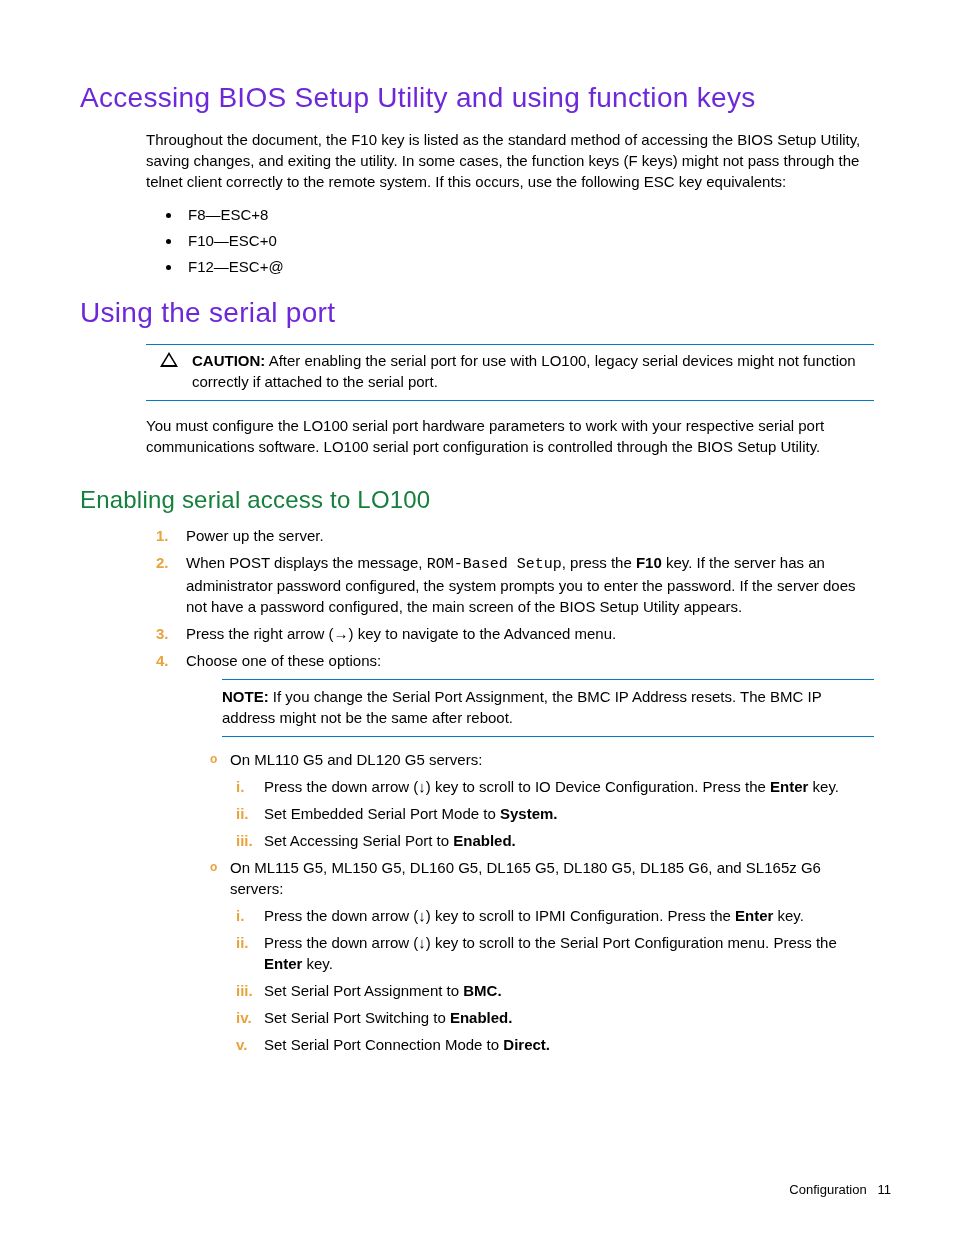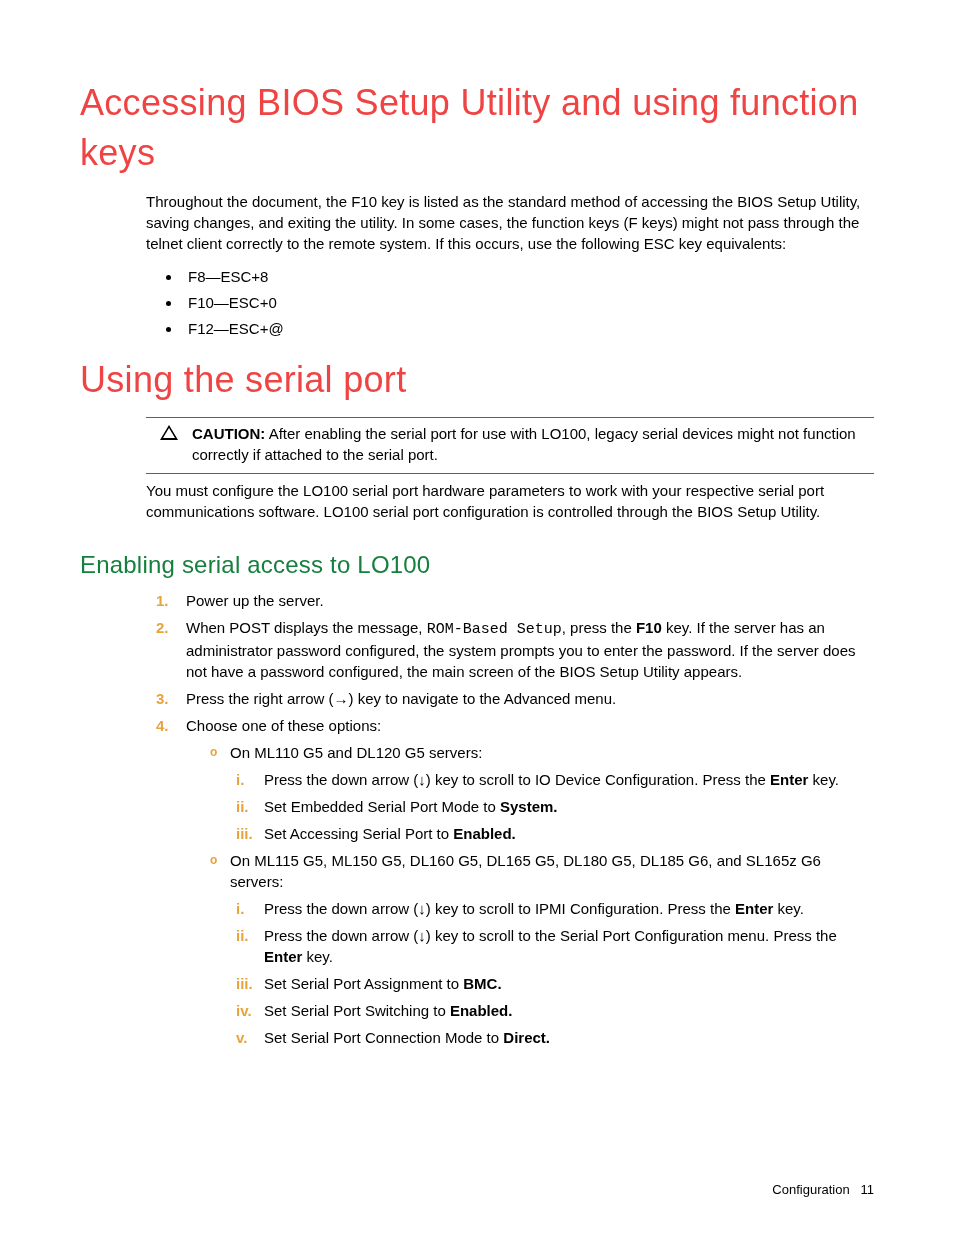--- a/index.html
+++ b/index.html
@@ -14,22 +14,22 @@
   .page {
     width: 954px;
     min-height: 1235px;
     padding: 78px 80px 30px 80px;
     box-sizing: border-box;
     position: relative;
   }
   h1 {
     font-family: "Futura", "Century Gothic", Arial, sans-serif;
     font-weight: 300;
-    color: #ef4444;
-    font-size: 36px;
+    color: #6d28d9;
+    font-size: 28px;
     margin: 0 0 12px 0;
     letter-spacing: 0.3px;
   }
   h2 {
     font-family: "Futura", "Century Gothic", Arial, sans-serif;
     font-weight: 300;
     color: #15803d;
     font-size: 24px;
     margin: 26px 0 8px 0;
     letter-spacing: 0.2px;
@@ -45,21 +45,21 @@
     margin: 4px 0 16px 0;
     padding-left: 36px;
   }
   ul.bullets li {
     margin: 5px 0;
     padding-left: 6px;
   }
   .callout {
     border-top: 1px solid #007cc2;
     border-bottom: 1px solid #007cc2;
-    margin: 6px 0 6px 0;
+    margin: 6px 0 14px 0;
     padding: 5px 0 8px 0;
     display: flex;
   }
   .callout-icon-cell {
     width: 46px;
     text-align: center;
     flex: 0 0 46px;
     padding-top: 2px;
   }
   .caution-icon {
@@ -144,21 +144,21 @@
     left: -20px;
     color: #e8a33d;
     font-weight: bold;
   }
   .mono {
     font-family: "Courier New", monospace;
   }
   .footer {
     position: absolute;
     bottom: 36px;
-    right: 80px;
+    right: 63px;
     font-size: 13px;
   }
 </style>
 </head>
 <body>
 
 <div class="page">
 
   <h1>Accessing BIOS Setup Utility and using function keys</h1>
   <div class="indent-body">
@@ -189,20 +189,23 @@
   <div class="indent-body">
     <ol class="numbered">
       <li>Power up the server.</li>
       <li>
         <span>When POST displays the message, </span><span class="mono">ROM-Based Setup</span><span>, press the </span><b>F10</b><span> key. If the server has an administrator password configured, the system prompts you to enter the password. If the server does not have a password configured, the main screen of the BIOS Setup Utility appears.</span>
       </li>
       <li>Press the right arrow (→) key to navigate to the Advanced menu.</li>
       <li>
         <span>Choose one of these options:</span>
 
+        <div class="note-box">
+          <b>NOTE:</b><span>  If you change the Serial Port Assignment, the BMC IP Address resets. The BMC IP address might not be the same after reboot.</span>
+        </div>
 
         <ul class="circle">
           <li>
             <span>On ML110 G5 and DL120 G5 servers:</span>
             <ol class="roman">
               <li><span>Press the down arrow (↓) key to scroll to IO Device Configuration. Press the </span><b>Enter</b><span> key.</span></li>
               <li><span>Set Embedded Serial Port Mode to </span><b>System.</b></li>
               <li><span>Set Accessing Serial Port to </span><b>Enabled.</b></li>
             </ol>
           </li>

